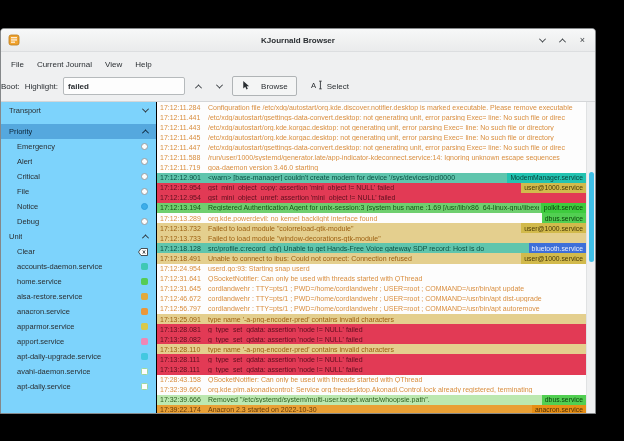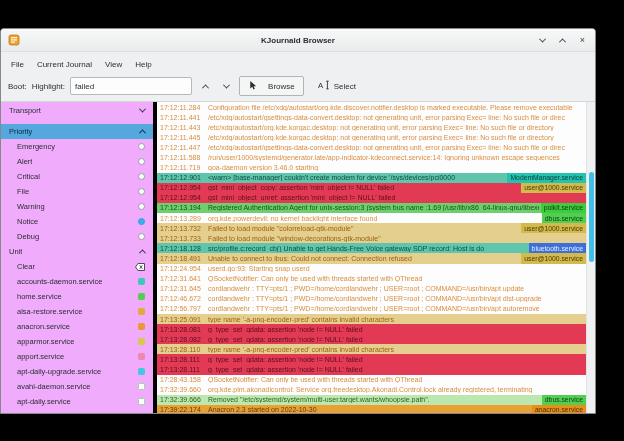--- a/index.html
+++ b/index.html
@@ -18,39 +18,39 @@
   .titlebar{flex:0 0 22px;display:flex;align-items:center;padding:0 7px;
     background:linear-gradient(#f7f8f8,#eaebec);border-bottom:1px solid #dcdee0;position:relative;}
   .appicon{width:12px;height:12px;display:inline-flex;}
   .title{position:absolute;left:0;right:0;text-align:center;font-size:8px;font-weight:600;color:#2a2e32;pointer-events:none;}
   .wincontrols{margin-left:auto;display:flex;gap:9px;align-items:center;z-index:1;}
   .winbtn{width:11px;height:11px;display:inline-flex;align-items:center;justify-content:center;color:#3a3e42;font-size:9px;line-height:1;}
   
   .menubar{flex:0 0 19px;display:flex;align-items:flex-end;padding:0 4px;gap:1px;}
   .menuitem{font-size:8px;color:#2a2e32;padding:2px 6px;border-radius:2px;}
   
-  .toolbar{flex:0 0 30px;display:flex;align-items:center;padding:0 7px;gap:5px;font-size:8px;color:#2a2e32;}
+  .toolbar{flex:0 0 30px;display:flex;align-items:center;padding:0 0;gap:5px;font-size:8px;color:#2a2e32;}
   .tlabel{flex:0 0 auto;}
   .combobox{height:18px;box-sizing:border-box;background:#fdfdfd;border:1px solid #b6babc;border-radius:2px;
     display:flex;align-items:center;justify-content:space-between;padding:0 5px;font-size:7.5px;width:208px;color:#2a2e32;}
   .combobox .val{white-space:nowrap;overflow:hidden;}
   .textfield{height:18px;box-sizing:border-box;width:122px;background:#fdfdfd;border:1px solid #b6babc;border-radius:2px;
-    font-size:8px;padding:0 4px;font-family:"Liberation Sans",sans-serif;color:#2a2e32;outline:none;}
+    font-size:8px;padding:0 4px;font-family:"Liberation Sans",sans-serif;color:#2a2e32;outline:none;font-weight:bold;}
   .navbtn{width:16px;height:16px;border:none;background:transparent;padding:0;display:inline-flex;align-items:center;justify-content:center;color:#3a3e42;}
   .toolbtn{height:20px;display:inline-flex;align-items:center;gap:4px;font-size:8px;padding:0 8px;border-radius:2px;
     font-family:"Liberation Sans",sans-serif;color:#2a2e32;}
   .toolbtn.bordered{border:1px solid #b0b4b6;background:#f4f5f5;gap:11px;}
   .toolbtn.flat{border:1px solid transparent;background:transparent;}
   
   .chev-icon{display:inline-block;width:4px;height:4px;border-right:1.1px solid currentColor;border-bottom:1.1px solid currentColor;}
   .chev-down{transform:rotate(45deg) translate(-1px,-1px);}
   .chev-up{transform:rotate(-135deg) translate(-1px,-1px);}
   
   .content{flex:1;display:flex;min-height:0;border-top:1px solid #d4d6d8;}
-  .sidebar{flex:0 0 156px;width:156px;border-right:4px solid #000000;background:#f0abfc;overflow:hidden;padding-top:1px;box-sizing:border-box;}
+  .sidebar{flex:0 0 156px;width:156px;border-right:1px solid #000000;background:#7dd3fc;overflow:hidden;padding-top:1px;box-sizing:border-box;}
   .sbrow{height:15px;display:flex;align-items:center;justify-content:space-between;padding:0 8px;font-size:7.5px;color:#2a2e32;}
   .sbheader.selected{background:#55a8de;color:#0d2538;margin-top:6px;}
   .sbitem{padding-left:16px;}
   .sblabel{white-space:nowrap;overflow:hidden;}
   .radio{flex:0 0 auto;width:7px;height:7px;border-radius:50%;border:1px solid #9a9ea1;background:#fdfdfd;box-sizing:border-box;}
   .radio.on{border-color:#2f9fdc;background:#3daee9;}
   .checkbox{flex:0 0 auto;width:7px;height:7px;border-radius:1.5px;border:1px solid #a8acae;background:#fdfdfd;box-sizing:border-box;}
   .clear-icon{display:inline-flex;}
   
   .logview{flex:1;min-width:0;background:#fdfdfd;overflow:hidden;font-size:7px;font-family:"Liberation Sans",sans-serif;}
@@ -142,24 +142,20 @@
         </div>
         <div class="sbrow sbitem">
           <span class="sblabel">Critical</span>
           <span class="radio"></span>
         </div>
         <div class="sbrow sbitem">
           <span class="sblabel">File</span>
           <span class="radio"></span>
         </div>
         <div class="sbrow sbitem">
-          <span class="sblabel">Warning</span>
-          <span class="radio"></span>
-        </div>
-        <div class="sbrow sbitem">
           <span class="sblabel">Notice</span>
           <span class="radio on"></span>
         </div>
         <div class="sbrow sbitem">
           <span class="sblabel">Debug</span>
           <span class="radio"></span>
         </div>
         <div class="sbrow sbheader">
           <span class="sblabel">Unit</span>
           <span class="chev-icon chev-up"></span>

